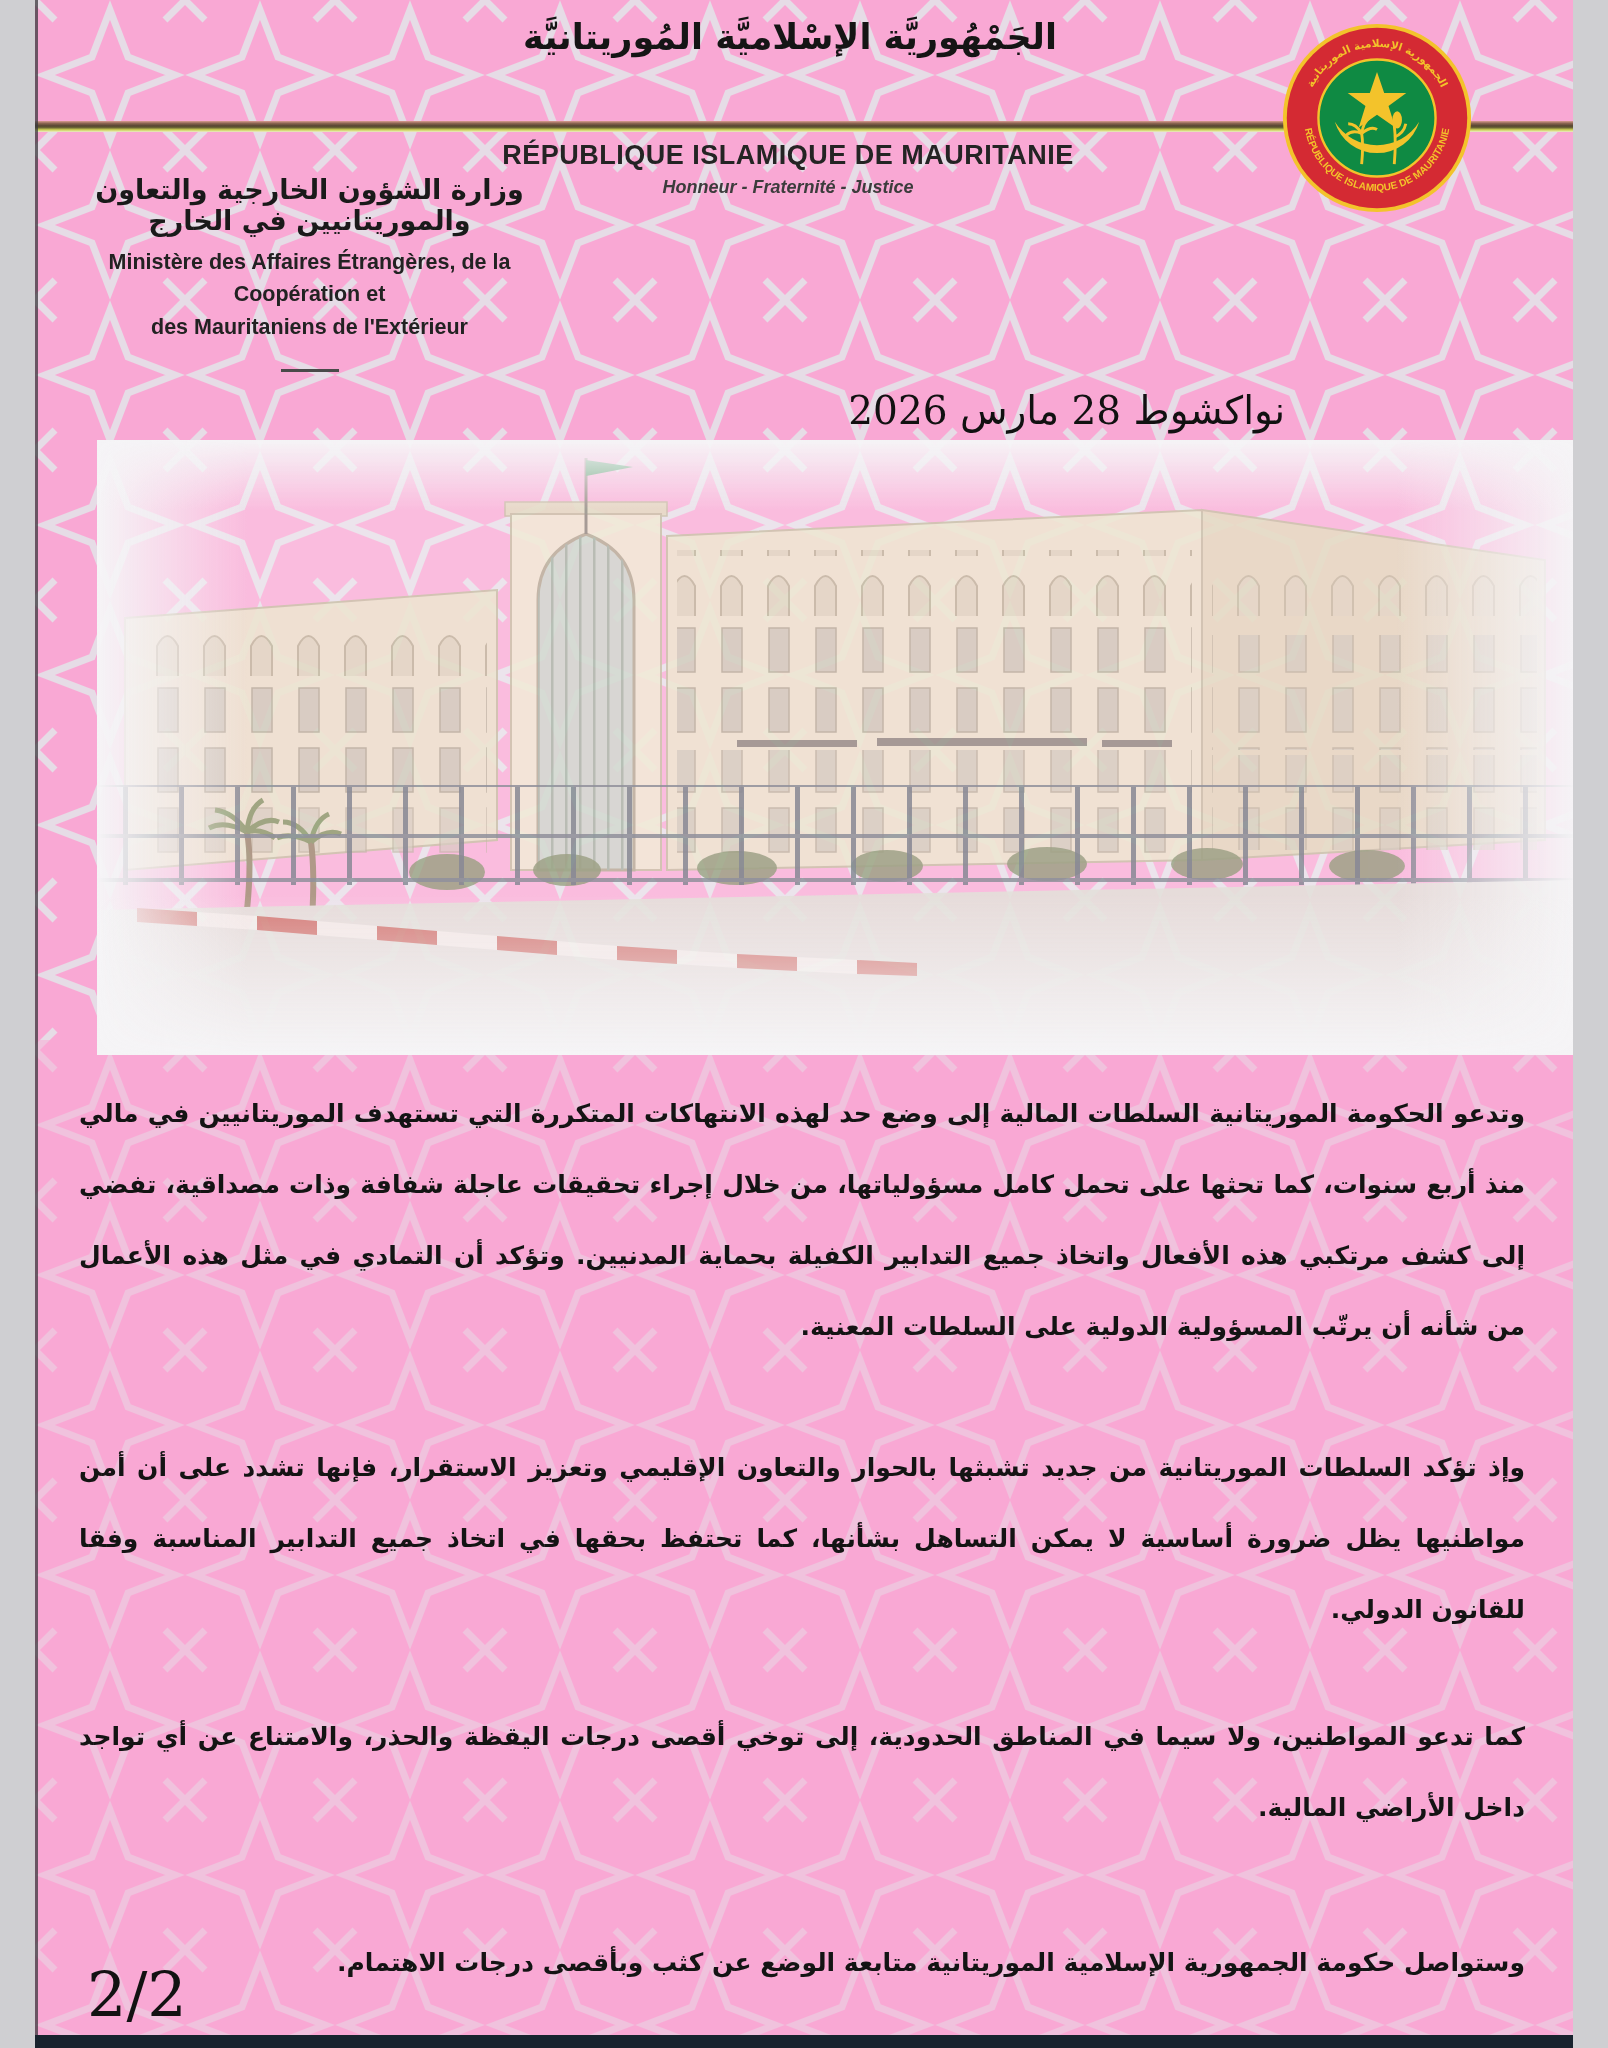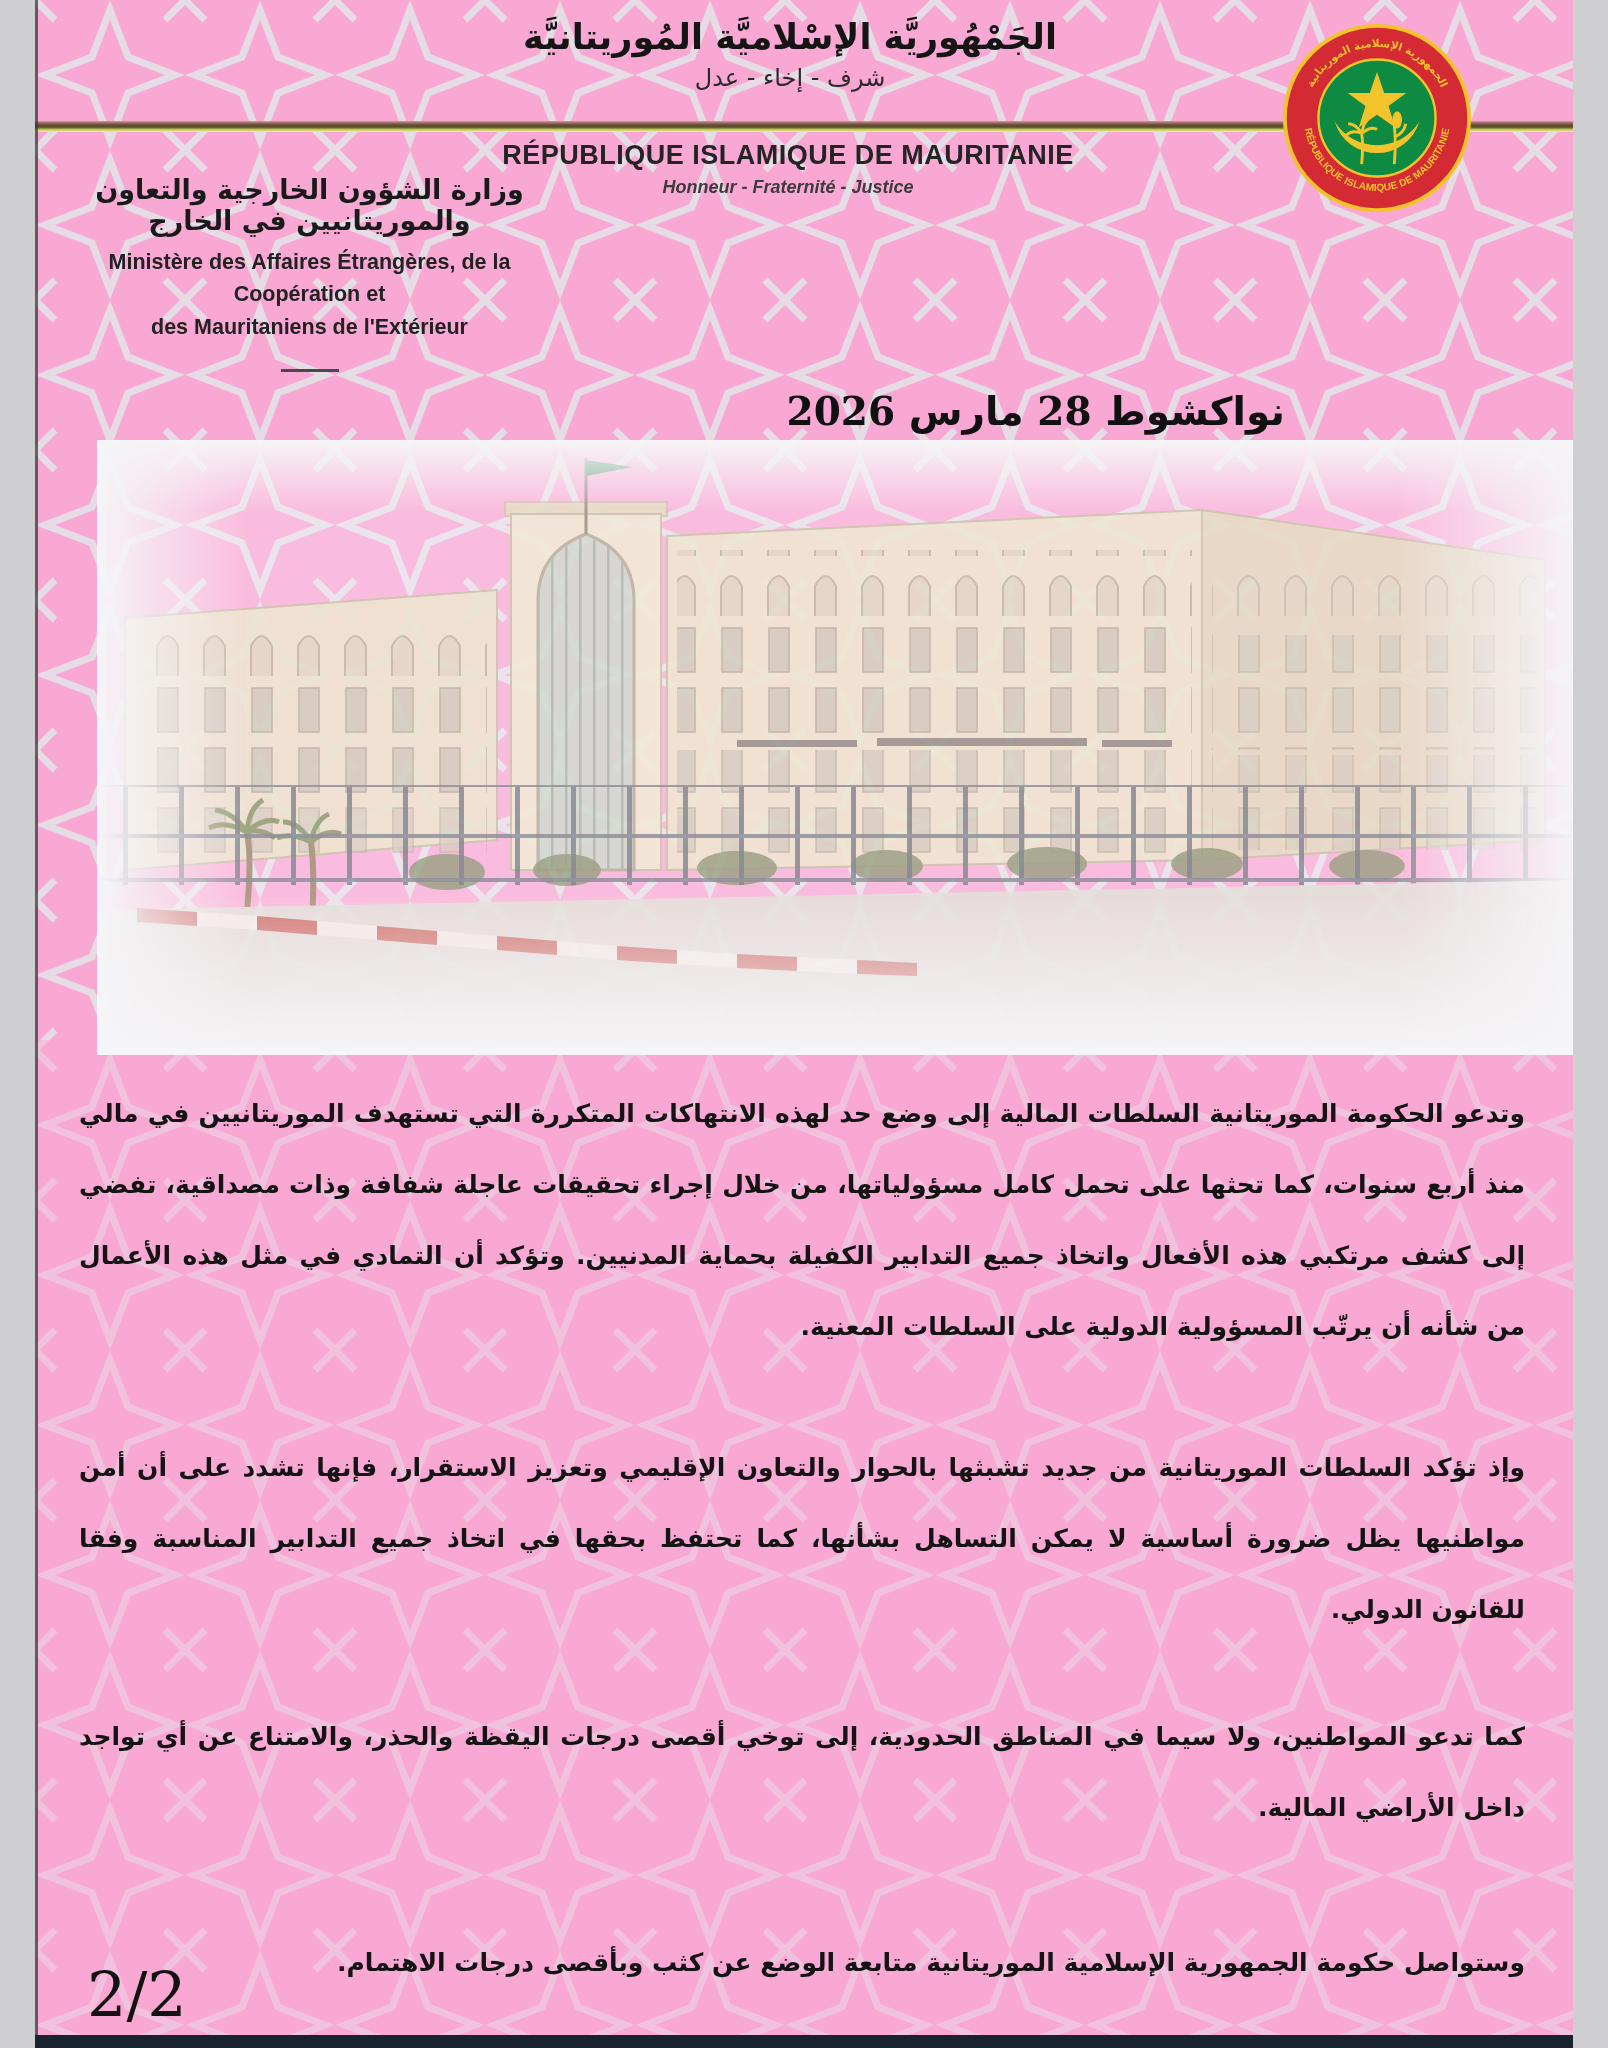--- a/index.html
+++ b/index.html
@@ -21,21 +21,21 @@
   .fr-title{font-weight:bold;font-size:27px;letter-spacing:.5px;color:#242424;}
   .fr-motto{font-weight:bold;font-size:18px;color:#3c3c3c;margin-top:6px;font-style:italic;}
   .ministry-block{position:absolute;top:174px;left:22px;width:505px;text-align:center;z-index:3;}
   .ministry-ar{font-family:"DejaVu Sans",sans-serif;font-weight:bold;font-size:27px;color:#1a1a1a;direction:rtl;}
   .ministry-fr{font-weight:bold;font-size:21.5px;color:#222;margin-top:10px;line-height:1.5;}
   .ministry-dash{width:58px;height:3px;background:#4a4a4a;margin:26px auto 0 auto;}
   .seal{position:absolute;top:22px;right:100px;z-index:3;}
 
   
   .date-line{position:absolute;top:388px;right:288px;z-index:3;
-    font-family:"DejaVu Serif","DejaVu Sans",serif;font-weight:bold;font-size:39px;color:#111;direction:rtl;}
+    font-family:"DejaVu Serif","DejaVu Sans",serif;font-weight:normal;font-size:39px;color:#111;direction:rtl;}
 
   
   .photo{position:absolute;top:440px;left:62px;z-index:2;}
 
   
   .body-text{position:absolute;top:1078px;left:44px;right:48px;z-index:3;direction:rtl;}
   .body-text p{
     font-family:"DejaVu Sans",sans-serif;font-weight:bold;font-size:25px;line-height:71px;
     text-align:justify;color:#141414;margin:0;
   }
@@ -62,21 +62,20 @@
       </pattern>
     </defs>
     <rect x="0" y="0" width="1608" height="1040" fill="url(#starpat)" opacity="0.9"></rect>
     <rect x="0" y="1040" width="1608" height="1008" fill="url(#starpat)" opacity="0.45"></rect>
   </svg>
 
   <div class="left-edge"></div>
 
   <div class="center-block">
     <div class="ar-title" dir="rtl">الجَمْهُوريَّة الإسْلاميَّة المُوريتانيَّة</div>
-    <div class="ar-motto" dir="rtl">شرف - إخاء - عدل</div>
   </div>
 
   <div class="separator"></div>
 
   <div class="fr-block">
     <div class="fr-title">RÉPUBLIQUE ISLAMIQUE DE MAURITANIE</div>
     <div class="fr-motto">Honneur - Fraternité - Justice</div>
   </div>
 
   <div class="ministry-block">

